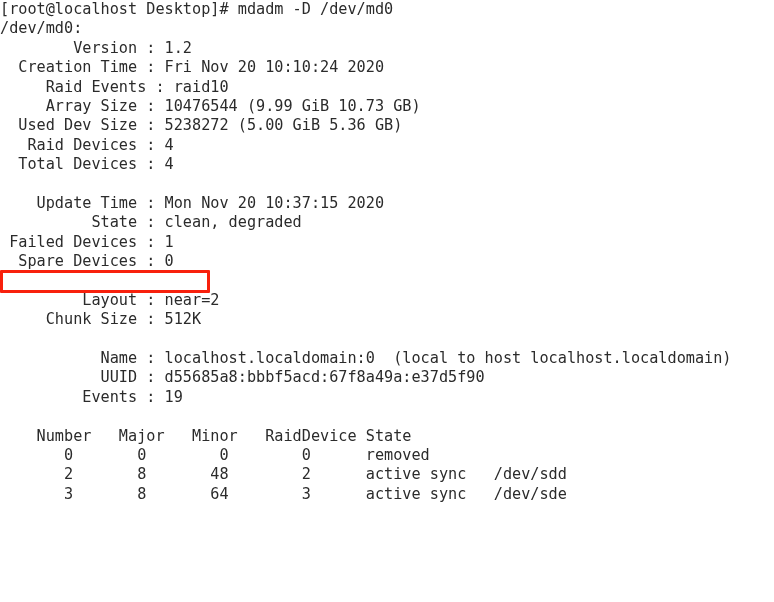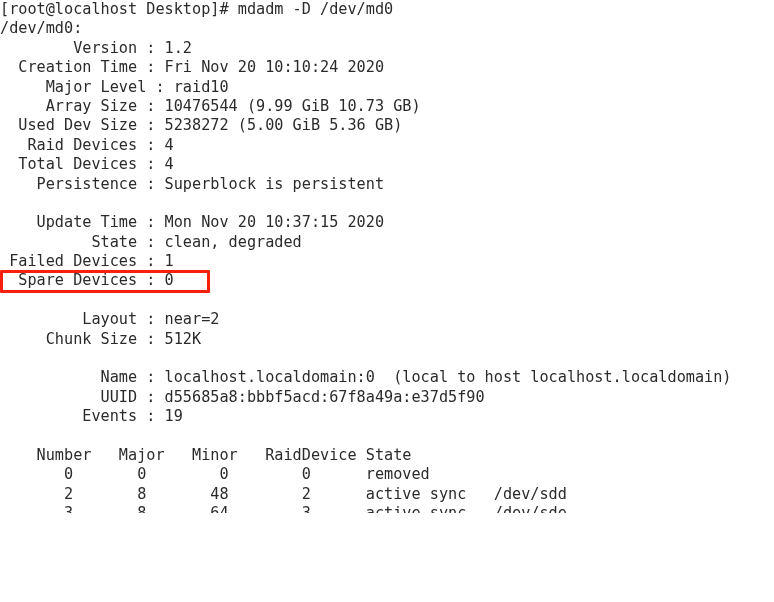--- a/index.html
+++ b/index.html
@@ -79,26 +79,25 @@
 <body>
 
 <div id="screen">
 
   <div id="terminal">
 
     <div class="line">[root@localhost Desktop]# mdadm -D /dev/md0</div>
     <div class="line">/dev/md0:</div>
     <div class="line">        Version : 1.2</div>
     <div class="line">  Creation Time : Fri Nov 20 10:10:24 2020</div>
-    <div class="line">     Major Level : raid10</div>
+    <div class="line">     Raid Events : raid10</div>
     <div class="line">     Array Size : 10476544 (9.99 GiB 10.73 GB)</div>
     <div class="line">  Used Dev Size : 5238272 (5.00 GiB 5.36 GB)</div>
     <div class="line">   Raid Devices : 4</div>
     <div class="line">  Total Devices : 4</div>
-    <div class="line">    Persistence : Superblock is persistent</div>
     <div class="line blank"></div>
     <div class="line">    Update Time : Mon Nov 20 10:37:15 2020</div>
     <div class="line">          State : clean, degraded</div>
     <div class="line"> Failed Devices : 1</div>
     <div class="line">  Spare Devices : 0</div>
     <div class="line blank"></div>
     <div class="line">         Layout : near=2</div>
     <div class="line">     Chunk Size : 512K</div>
     <div class="line blank"></div>
     <div class="line">           Name : localhost.localdomain:0  (local to host localhost.localdomain)</div>

